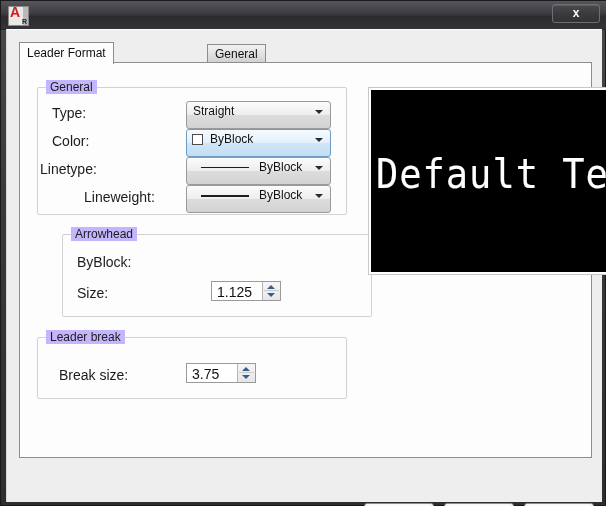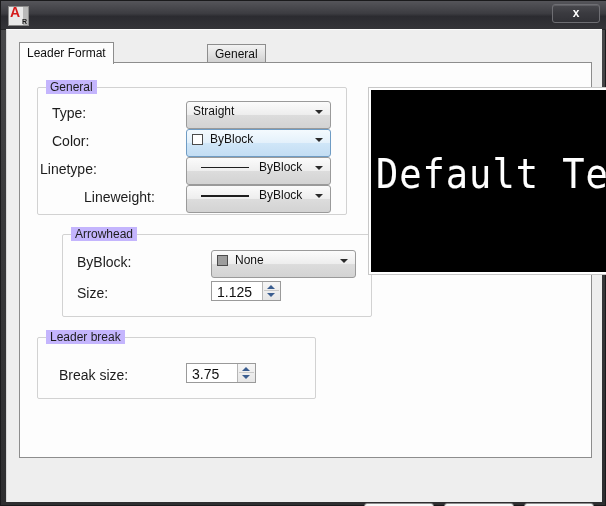--- a/index.html
+++ b/index.html
@@ -142,21 +142,21 @@
     position: absolute;
     top: -8px; left: 8px;
     background: #c4b5fd;
     padding: 0 4px;
     font-size: 12px;
     color: #1c1c1c;
     white-space: nowrap;
   }
   .g-general  { left: 17px;  top: 24px;  width: 310px; height: 128px; }
   .g-arrow    { left: 17px;  top: 171px; width: 310px; height: 83px; margin-left: 25px; }
-  .g-break    { left: 17px;  top: 274px; width: 279px; height: 62px; }
+  .g-break    { left: 17px;  top: 274px; width: 310px; height: 62px; }
 
   .row-label {
     position: absolute;
     font-size: 14px;
     color: #1c1c1c;
     white-space: nowrap;
   }
 
   
   .combo {
@@ -338,25 +338,20 @@
           <span class="linesample thick"></span>
           <span class="ctext centerish">ByBlock</span>
           <span class="arrow"></span>
         </div>
       </div>
 
       <div class="group g-arrow">
         <span class="group-title">Arrowhead</span>
 
         <span class="row-label" style="left:14px; top:19px;">ByBlock:</span>
-        <div class="combo" style="left:148px; top:15px; width:145px;">
-          <span class="swatch gray"></span>
-          <span class="ctext indent">None</span>
-          <span class="arrow"></span>
-        </div>
 
         <span class="row-label" style="left:14px; top:50px;">Size:</span>
         <div class="spin" style="left:148px; top:46px; width:70px;">
           <span class="sval">1.125</span>
           <span class="spinbtns">
             <span class="up"></span>
             <span class="mid"></span>
             <span class="dn"></span>
           </span>
         </div>

